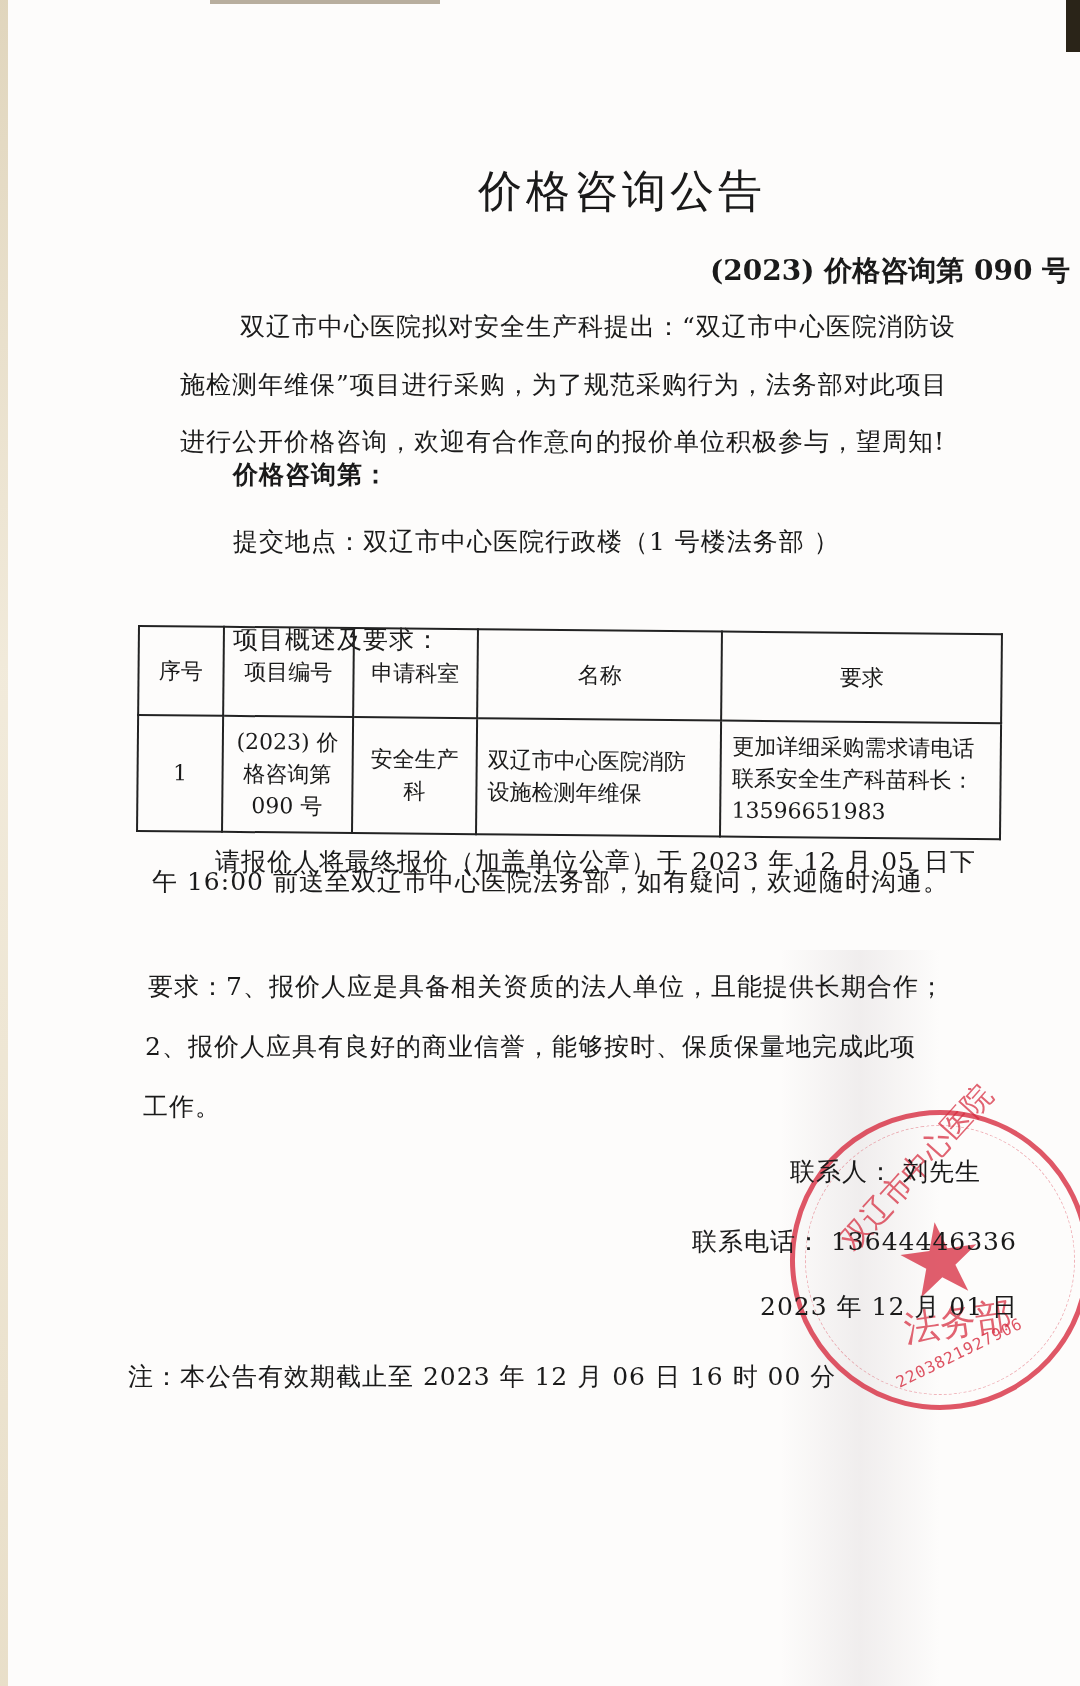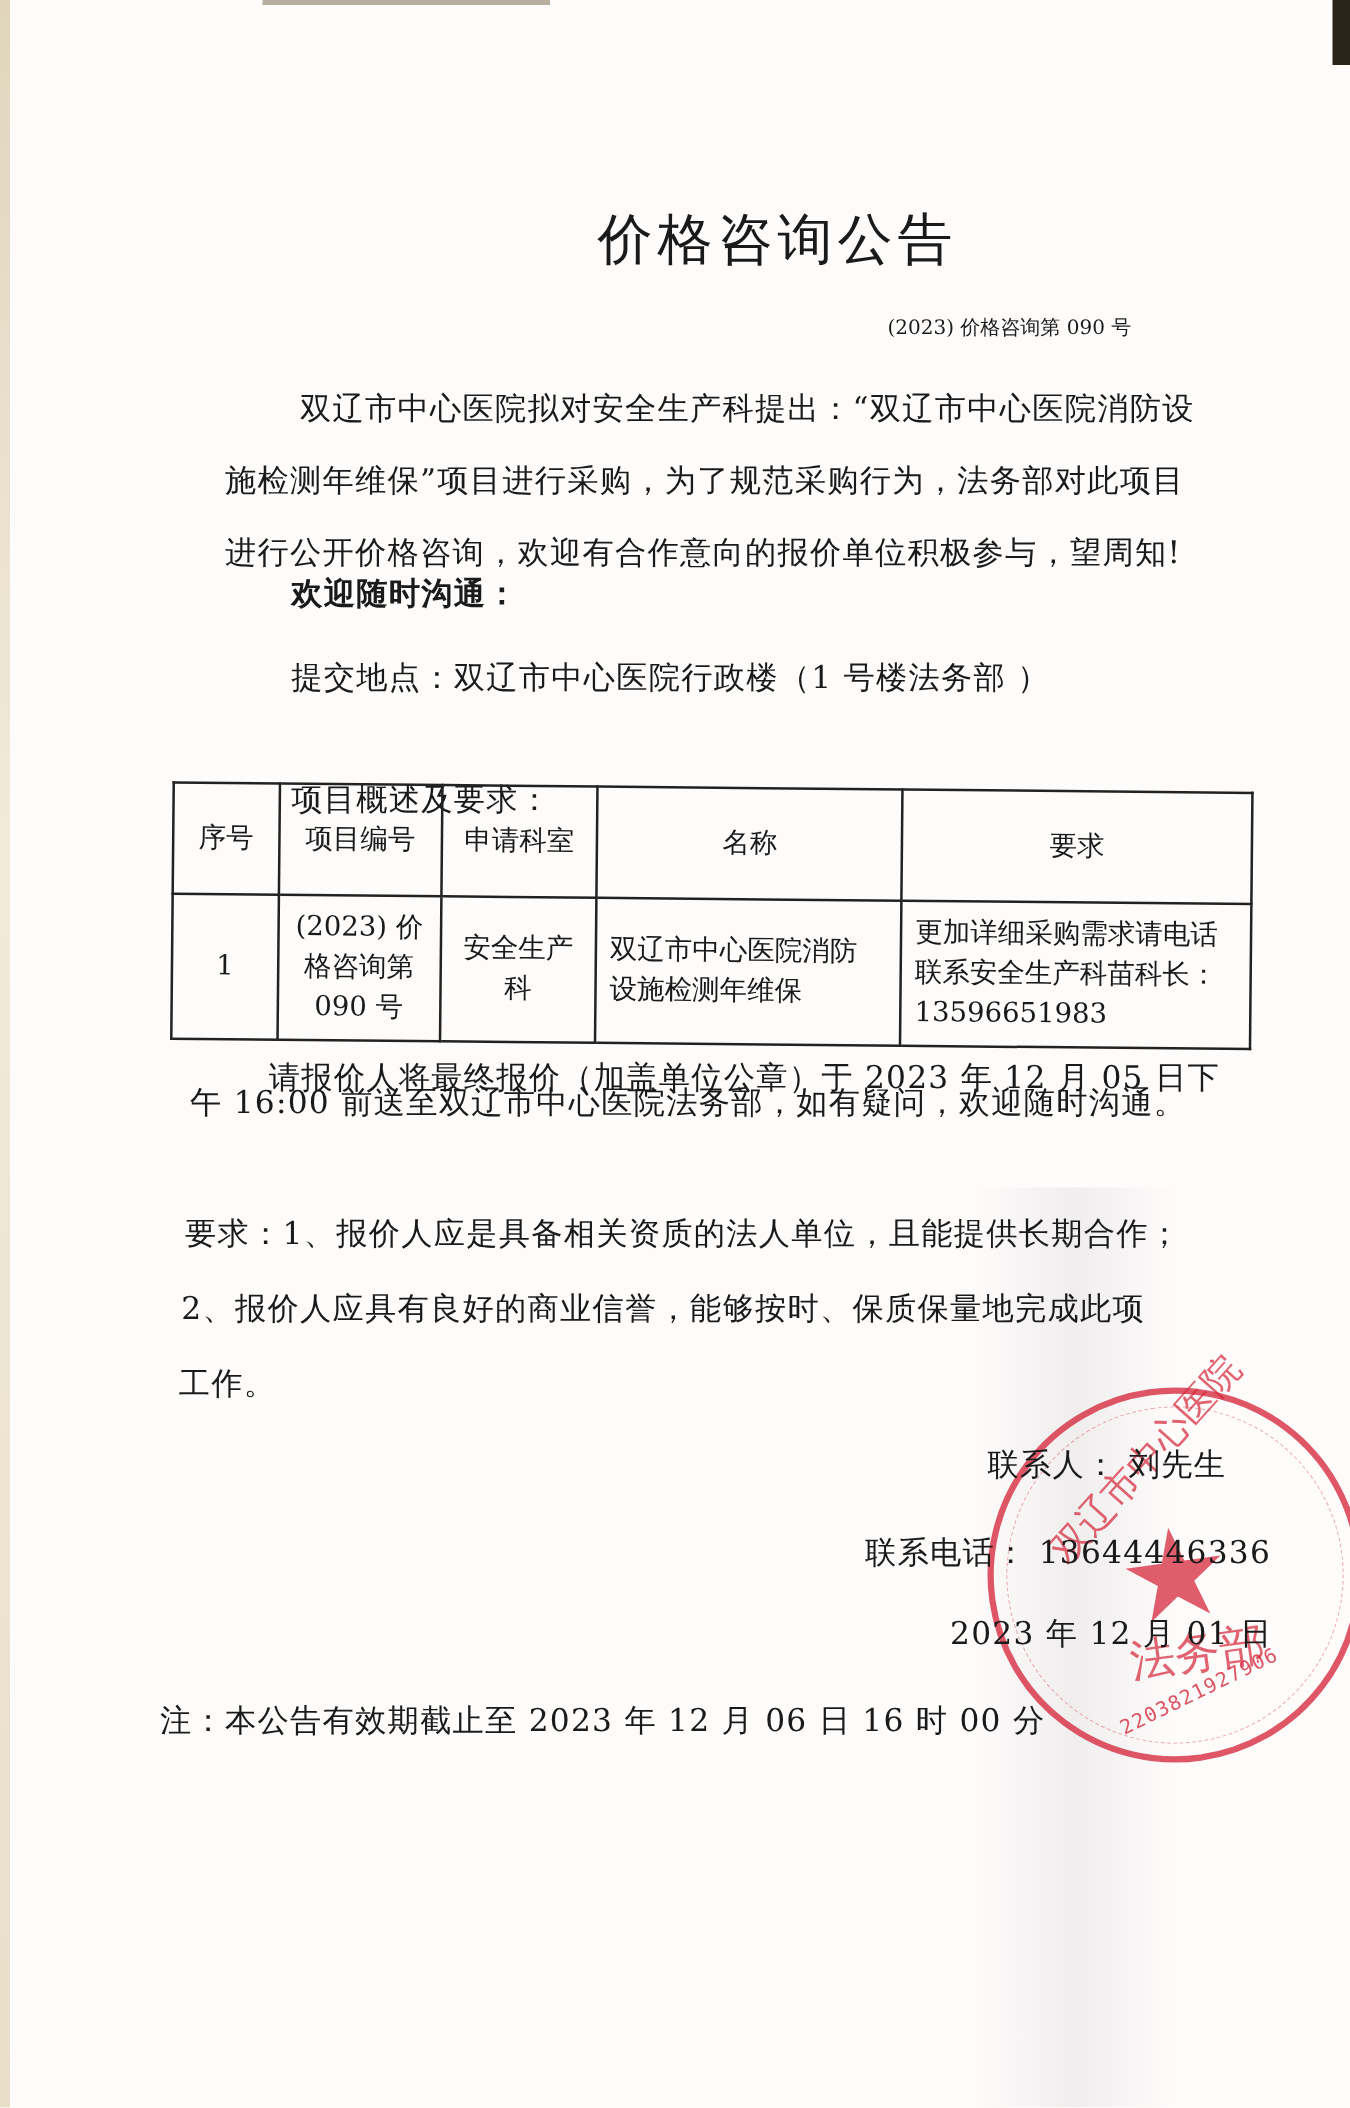--- a/index.html
+++ b/index.html
@@ -16,21 +16,21 @@
   }
   .edge-right {
     position:absolute; right:0; top:0; width:14px; height:52px;
     background:#2a2418;
   }
   .edge-top {
     position:absolute; left:210px; top:0; width:230px; height:4px; background:#8a7a60; opacity:.6;
   }
   .abs { position:absolute; white-space:nowrap; }
   .title { left:478px; top:162px; font-size:44px; letter-spacing:4px; }
-  .ref { left:710px; top:252px; font-size:16px; }
+  .ref { left:710px; top:252px; font-size:28px;font-weight:bold; }
   .para { font-size:25px; letter-spacing:1px; }
   .bold { font-weight:bold; }
   table.items {
     position:absolute; left:138px; top:625px; width:865px;
     border-collapse:collapse; font-size:22px; transform:rotate(0.55deg); transform-origin:left top;
   }
   table.items th, table.items td {
     border:2px solid #222; text-align:center; vertical-align:middle; font-weight:normal;
     line-height:1.45;
   }
@@ -66,21 +66,21 @@
 <div class="edge-top"></div>
 <div class="shadow-fold"></div>
 
 <div class="abs title">价格咨询公告</div>
 <div class="abs ref">(2023) 价格咨询第 090 号</div>
 
 <div class="abs para" style="left:240px; top:310px;">双辽市中心医院拟对安全生产科提出：“双辽市中心医院消防设</div>
 <div class="abs para" style="left:180px; top:368px;">施检测年维保”项目进行采购，为了规范采购行为，法务部对此项目</div>
 <div class="abs para" style="left:180px; top:425px;">进行公开价格咨询，欢迎有合作意向的报价单位积极参与，望周知!</div>
 
-<div class="abs para bold" style="left:233px; top:458px;">欢迎随时沟通：</div>
+<div class="abs para bold" style="left:233px; top:458px;">价格咨询第：</div>
 <div class="abs para" style="left:233px; top:525px;">提交地点：双辽市中心医院行政楼（1 号楼法务部 ）</div>
 <div class="abs para" style="left:233px; top:587px;margin-top:36px;">项目概述及要求：</div>
 
 <table class="items">
   <colgroup>
     <col style="width:85px">
     <col style="width:130px">
     <col style="width:125px">
     <col style="width:245px">
     <col style="width:280px">
@@ -113,21 +113,21 @@
       <div>联系安全生产科苗科长：</div>
       <div>13596651983</div>
     </td>
   </tr>
 </tbody>
   </table>
 
 <div class="abs para" style="left:215px; top:845px;">请报价人将最终报价（加盖单位公章）于 2023 年 12 月 05 日下</div>
 <div class="abs para" style="left:152px; top:865px;text-align:right;">午 16:00 前送至双辽市中心医院法务部，如有疑问，欢迎随时沟通。</div>
 
-<div class="abs para" style="left:148px; top:970px;">要求：1、报价人应是具备相关资质的法人单位，且能提供长期合作；</div>
+<div class="abs para" style="left:148px; top:970px;">要求：7、报价人应是具备相关资质的法人单位，且能提供长期合作；</div>
 <div class="abs para" style="left:145px; top:1030px;">2、报价人应具有良好的商业信誉，能够按时、保质保量地完成此项</div>
 <div class="abs para" style="left:143px; top:1090px;">工作。</div>
 
 <div class="stamp">
   <div class="stamp-inner"></div>
   <div class="stamp-star">★</div>
   <div class="stamp-text" style="left:30px; top:30px; transform:rotate(-40deg); font-size:30px;">双辽市中心医院</div>
   <div class="stamp-text" style="left:100px; top:185px; font-size:36px;">法务部</div>
   <div class="stamp-code">2203821927906</div>
 </div>

